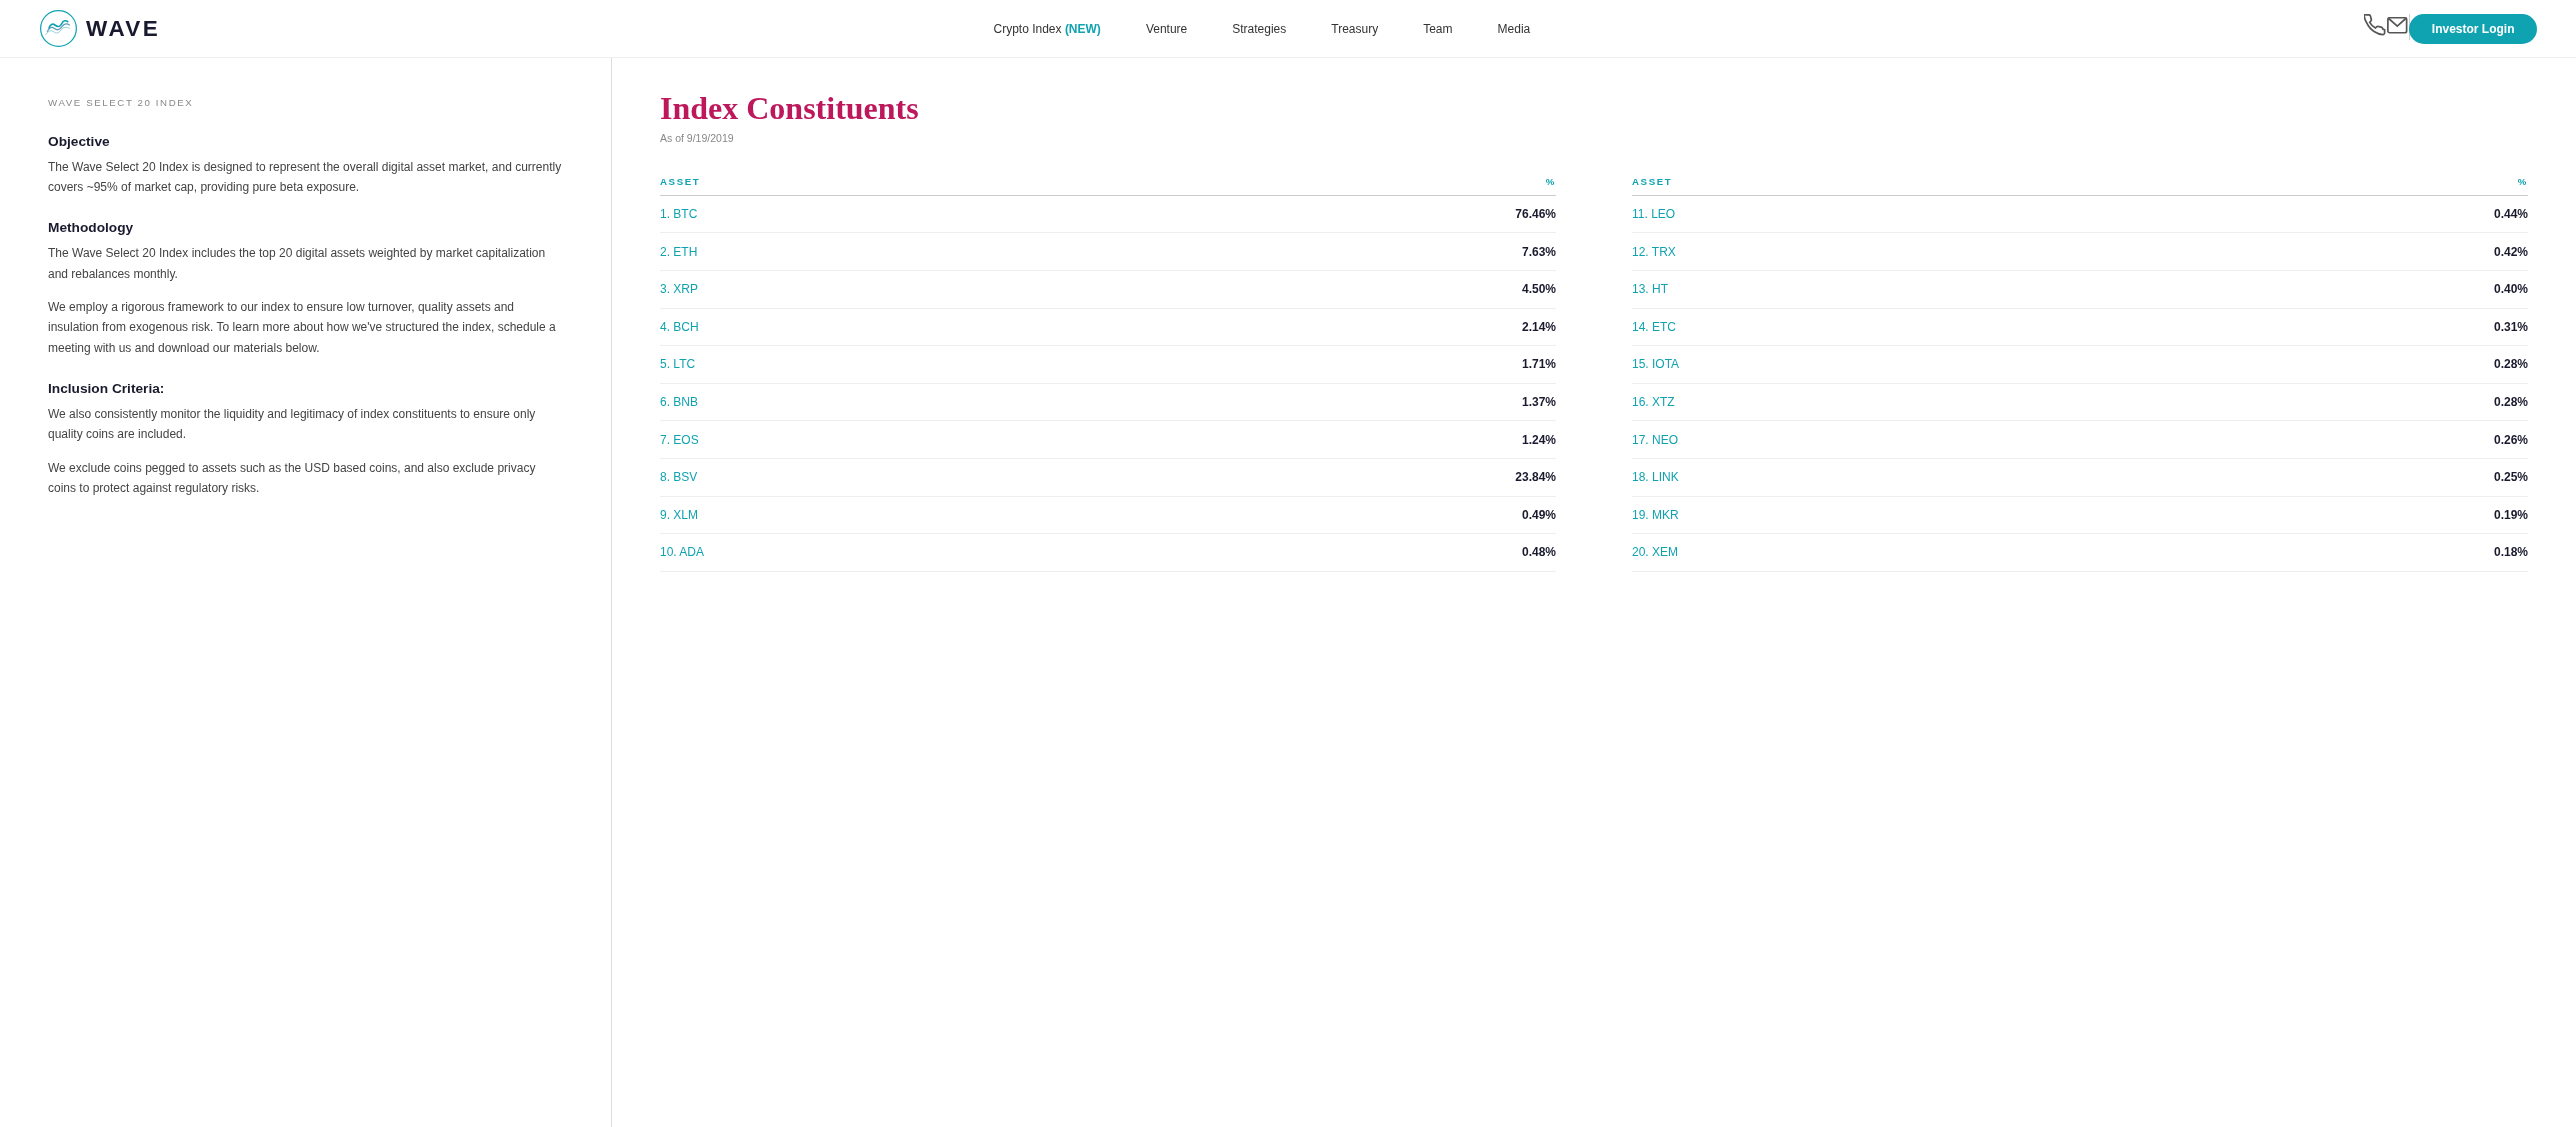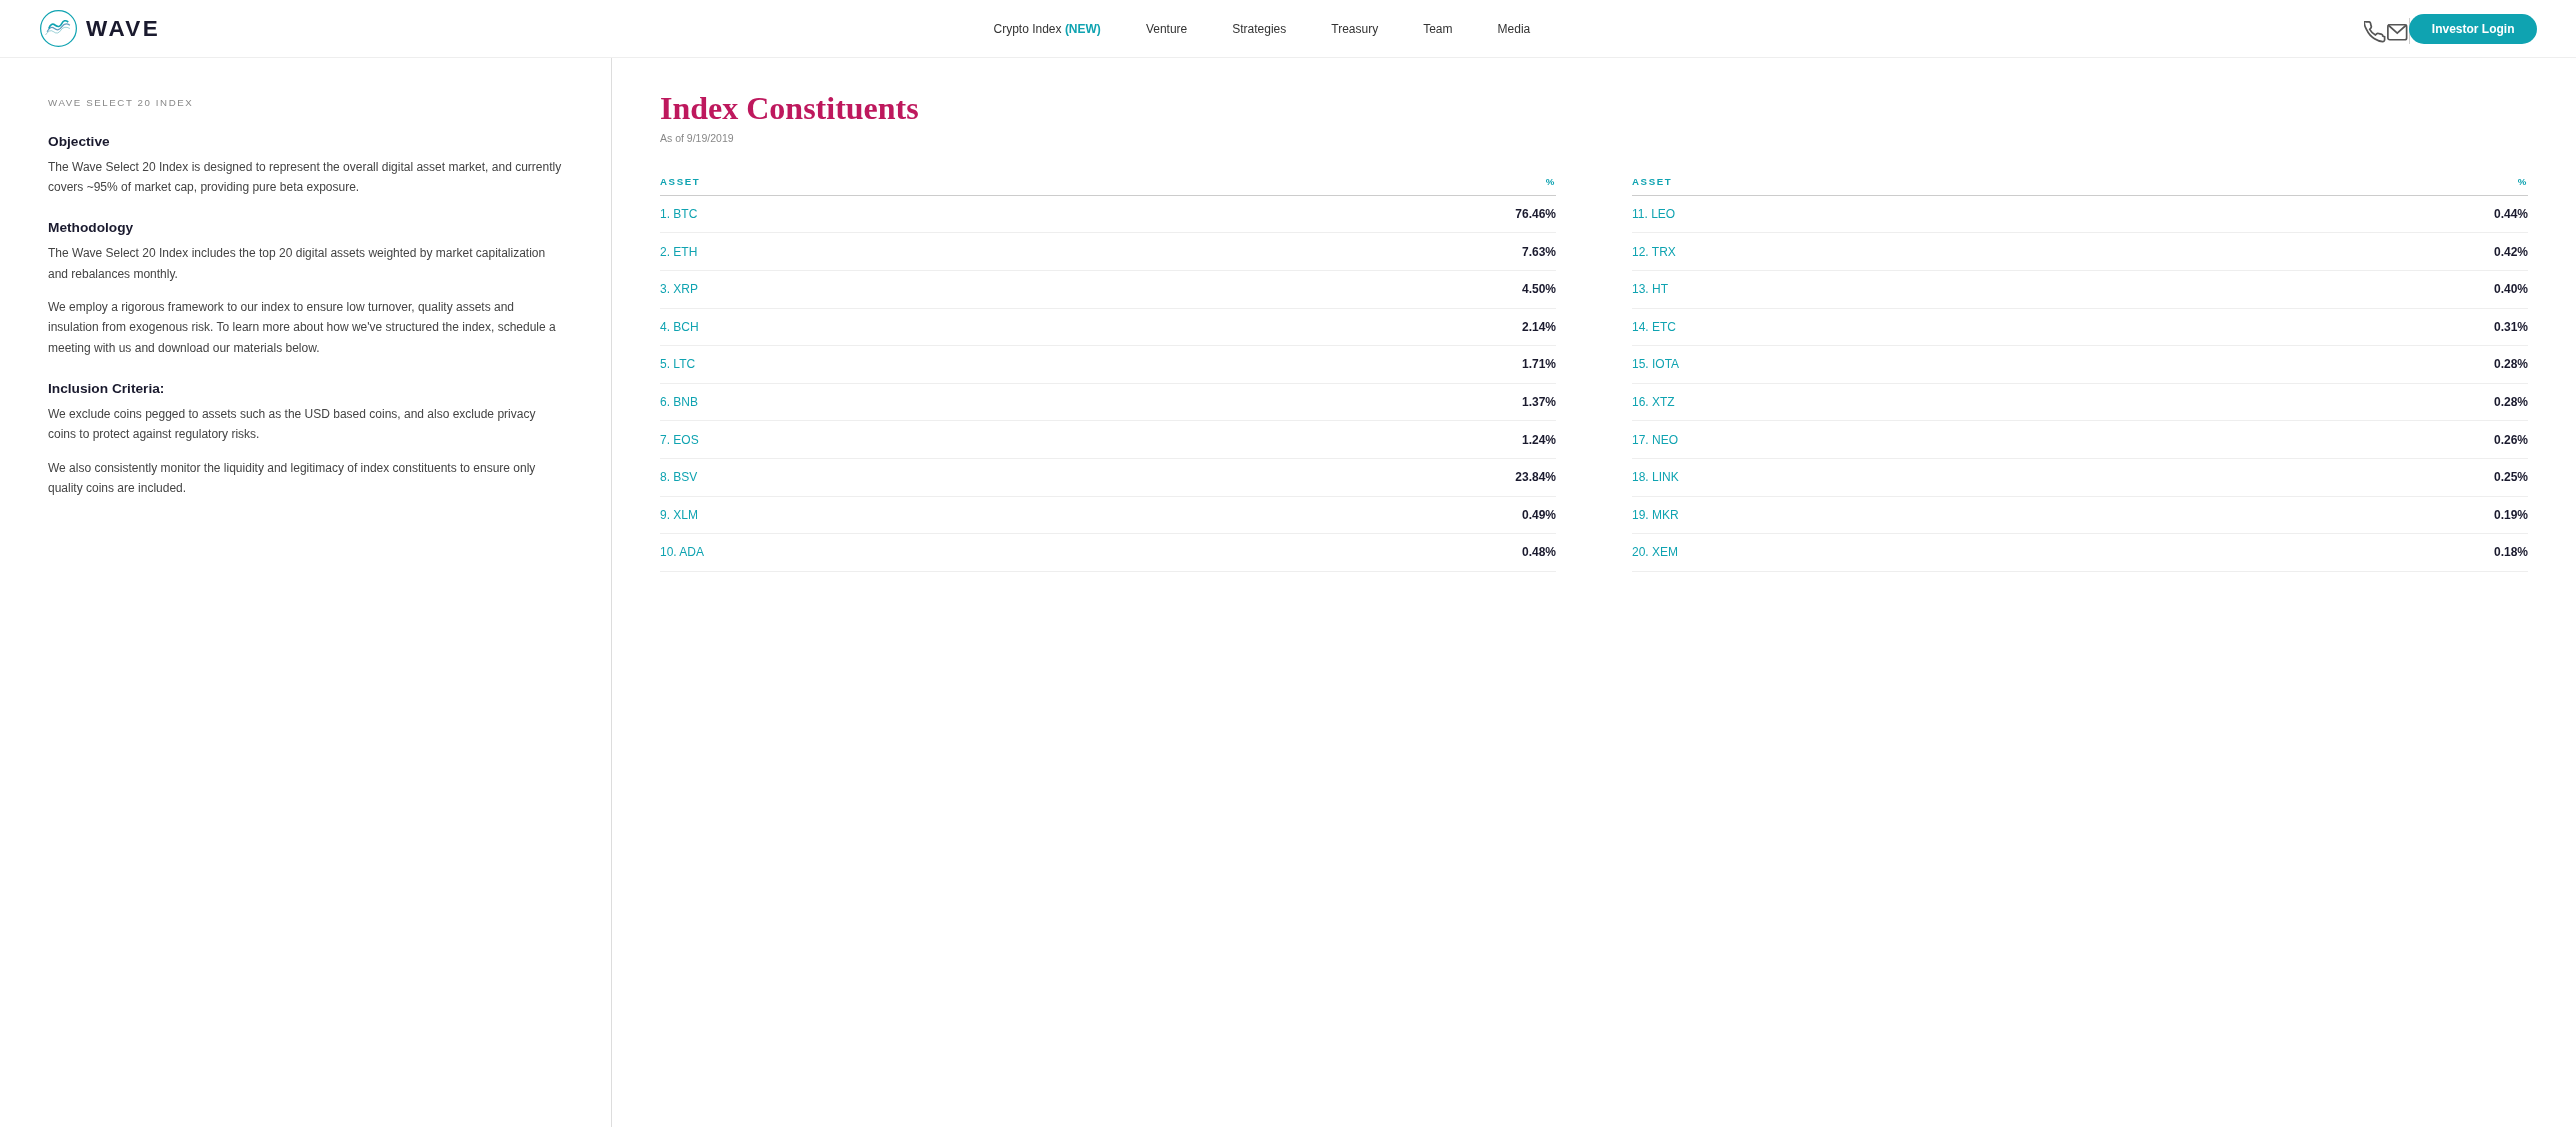--- a/index.html
+++ b/index.html
@@ -45,21 +45,21 @@
       text-decoration: none;
       font-family: Arial, sans-serif;
       cursor: pointer;
     }
     .nav-item-new {
       color: #0fa3b1;
       font-weight: 600;
     }
     .header-right {
       display: flex;
-      align-items: flex-end;
+      align-items: flex-start;
       gap: 0;
     }
     .header-icon {
       width: 22.5px;
       height: 22.5px;
       color: #555;
       cursor: pointer;
     }
     .divider-vert {
       width: 0.8px;
@@ -221,22 +221,22 @@
     <div class="section-body">The Wave Select 20 Index is designed to represent the overall digital asset market, and currently covers ~95% of market cap, providing pure beta exposure.</div>
 
     <div class="section-title">Methodology</div>
     <div class="section-body">
       <p>The Wave Select 20 Index includes the top 20 digital assets weighted by market capitalization and rebalances monthly.</p>
       <p>We employ a rigorous framework to our index to ensure low turnover, quality assets and insulation from exogenous risk. To learn more about how we've structured the index, schedule a meeting with us and download our materials below.</p>
     </div>
 
     <div class="section-title">Inclusion Criteria:</div>
     <div class="section-body">
+      <p>We also consistently monitor the liquidity and legitimacy of index constituents to ensure only quality coins are included.</p>
       <p>We exclude coins pegged to assets such as the USD based coins, and also exclude privacy coins to protect against regulatory risks.</p>
-      <p>We also consistently monitor the liquidity and legitimacy of index constituents to ensure only quality coins are included.</p>
     </div>
   </div>
 
   <div class="right-panel">
     <h1 class="index-heading">Index Constituents</h1>
     <div class="index-date">As of 9/19/2019</div>
 
     <div class="constituents-grid">
 
       <div>

